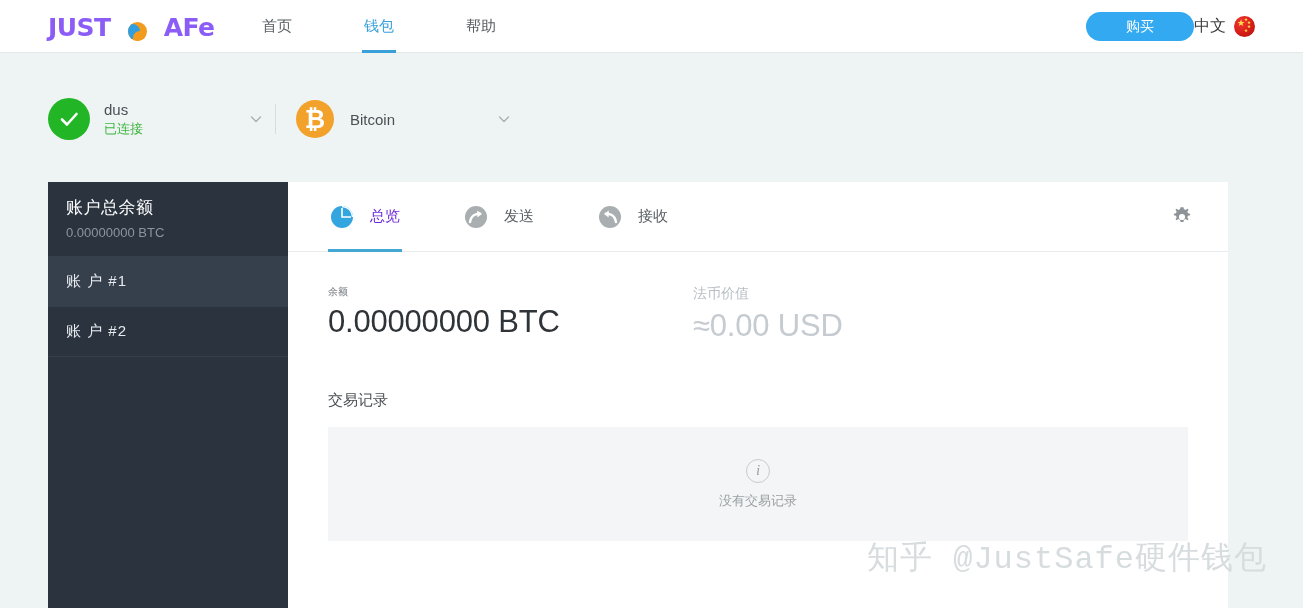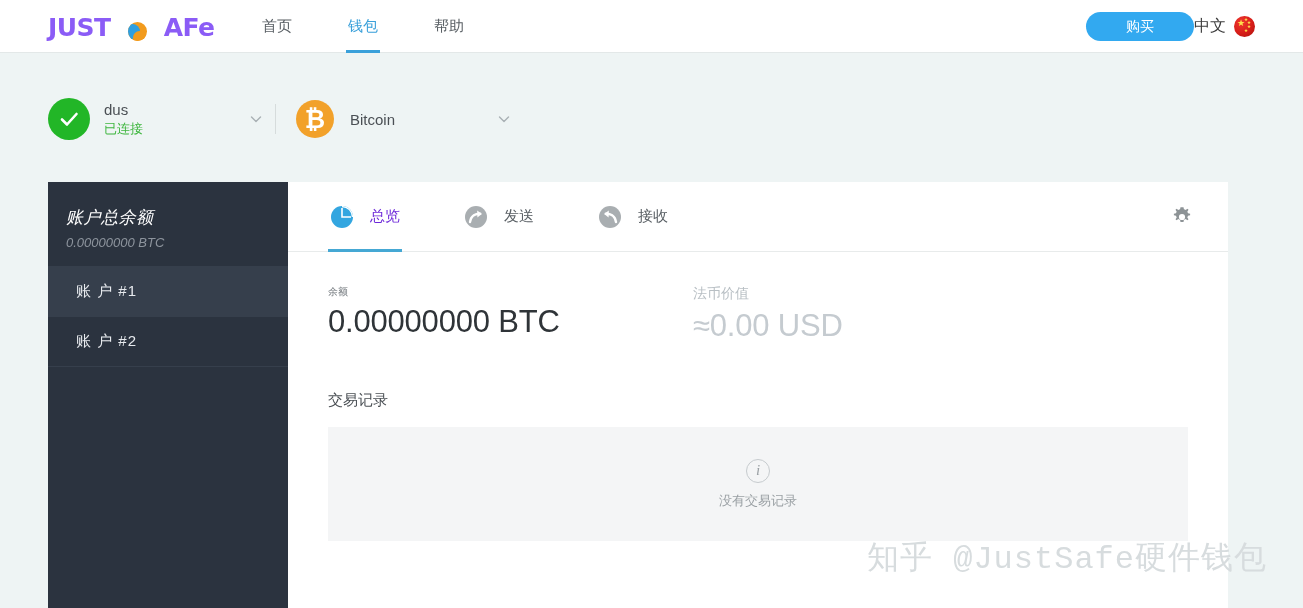--- a/index.html
+++ b/index.html
@@ -56,21 +56,21 @@
     left: 5px; top: 9px;
     width: 13px; height: 13px;
     border-radius: 50%;
     background: #f29b1d;
   }
 
   .nav {
     position: absolute; left: 260px; top: 0;
     height: 53px;
     display: flex; align-items: center;
-    gap: 52px;
+    gap: 68px;
   }
   .nav-item {
     position: relative;
     height: 53px;
     display: flex; align-items: center;
     font-size: 15px;
     color: #5a6065;
     cursor: pointer;
     padding: 0 2px;
   }
@@ -173,36 +173,35 @@
     margin: 0 20px 0 12px;
   }
 
   
   .sidebar {
     position: absolute; left: 48px; top: 182px;
     width: 240px; height: 426px;
     background: #2b333f;
   }
   .sb-total {
-    padding: 24px 18px 16px 18px;
+    padding: 14px 18px 16px 18px;
     border-bottom: 1px solid #363f4c;
-    font-style: italic;
   }
   .sb-total-label {
     font-size: 17px; color: #ffffff;
     letter-spacing: 0.5px;
   }
   .sb-total-value {
     font-size: 13px; color: #8d949d;
     margin-top: 6px;
   }
   .sb-item {
     height: 50px;
     display: flex; align-items: center;
-    padding-left: 28px;
+    padding-left: 18px;
     font-size: 15px;
     color: #e7eaee;
     letter-spacing: 1px;
     border-bottom: 1px solid #363f4c;
     cursor: pointer;
   }
   .sb-item.active { background: #363f4c; }
 
   
   .content {

